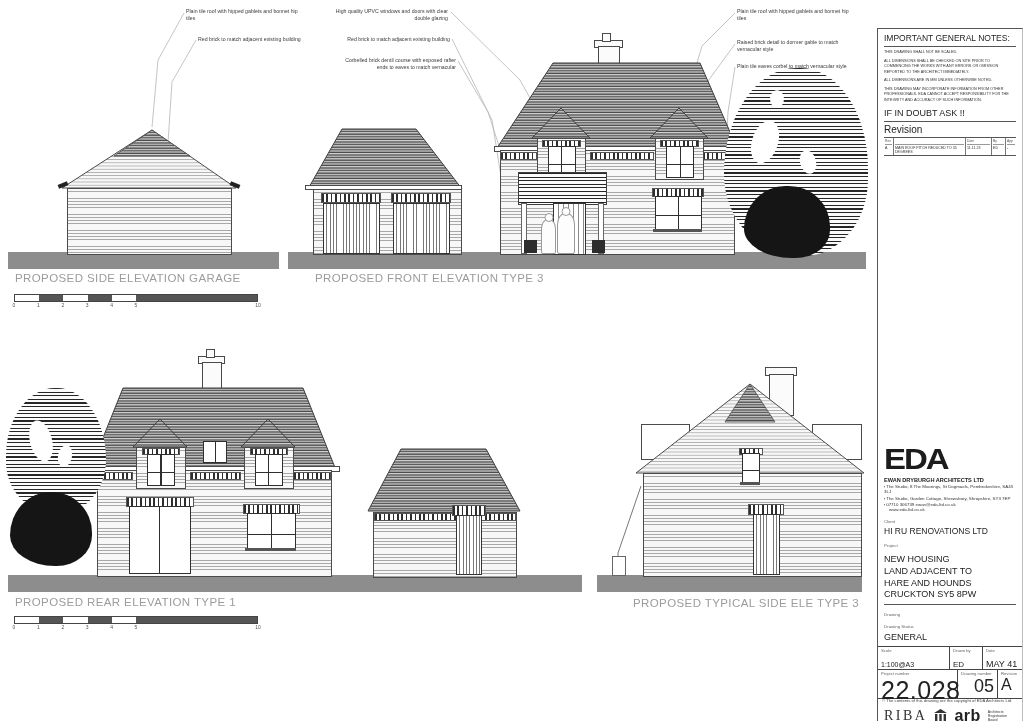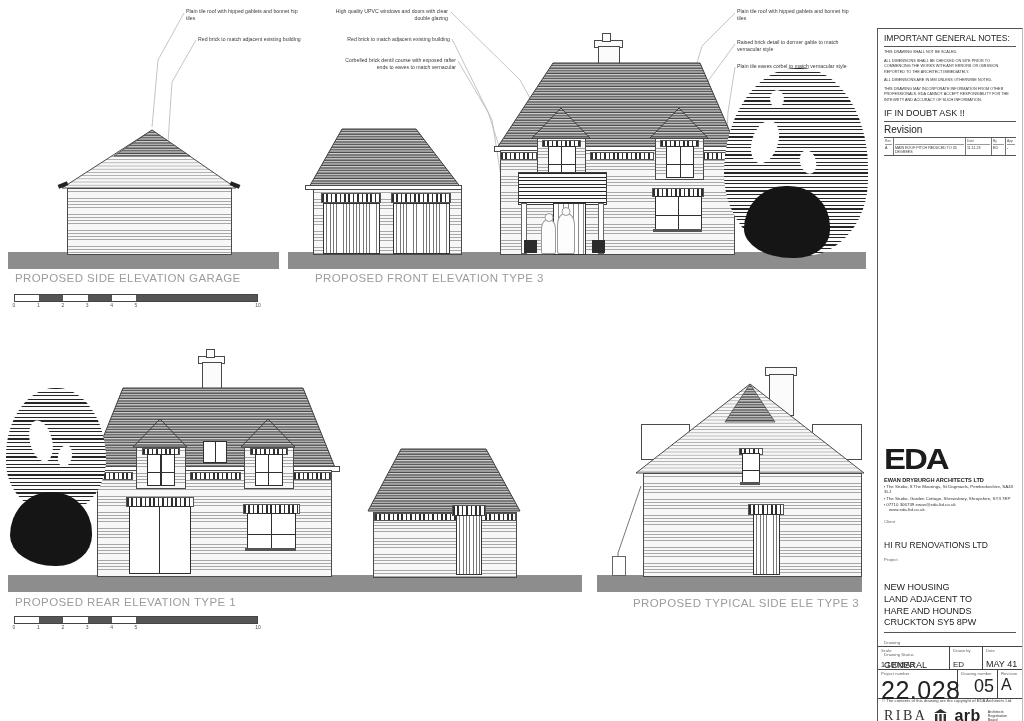--- a/index.html
+++ b/index.html
@@ -45,22 +45,22 @@
   .revtable .c{border-right:1px solid #777;padding:1px 1px;box-sizing:border-box}
   .revtable .c:last-child{border-right:none}
   .rt-h{color:#555;font-size:3.3px;display:block;border-bottom:1px solid #999;margin-bottom:1px;padding-bottom:1px}
   .tb-firm{position:absolute;left:6px;right:6px;top:416px}
   .eda{font-size:33px;font-weight:900;letter-spacing:-2px;line-height:.9;color:#1c1c1c;transform:scaleY(.92);transform-origin:left top}
   .firm-name{font-size:5.6px;font-weight:700;margin-top:2px}
   .firm-line{font-size:4.4px;color:#333;margin-top:1.5px}
   .firm-line::before{content:"▪ ";font-size:3.5px}
   .firm-web{font-size:4.4px;color:#333;margin-left:5px}
   .sec-lbl{font-size:4.4px;color:#666;margin-top:7px}
-  .client-v{font-size:8.5px;margin-top:16px}
-  .proj-v,.drw-v{font-size:9px;line-height:1.3;white-space:pre-line;margin-top:20px;border-bottom:1px solid #555;padding-bottom:3px}
+  .client-v{font-size:8.5px;margin-top:2px}
+  .proj-v,.drw-v{font-size:9px;line-height:1.3;white-space:pre-line;margin-top:6px;border-bottom:1px solid #555;padding-bottom:3px}
   .status-v{font-size:9px;margin-top:3px}
   .grid{position:absolute;left:0;right:0;border-top:1px solid #444;display:flex}
   .cell{border-right:1px solid #444;box-sizing:border-box;padding:1px 3px;position:relative}
   .cell:last-child{border-right:none}
   .cell .cl{font-size:4.2px;color:#666;display:block}
   .v-scale{font-size:7px;margin-top:2px}
   .v-drawn{font-size:8px;margin-top:1px}
   .v-date{font-size:9px;margin-top:1px}
   .v-pn{font-size:25px;letter-spacing:.5px}
   .v-dn{font-size:18px;text-align:right}

